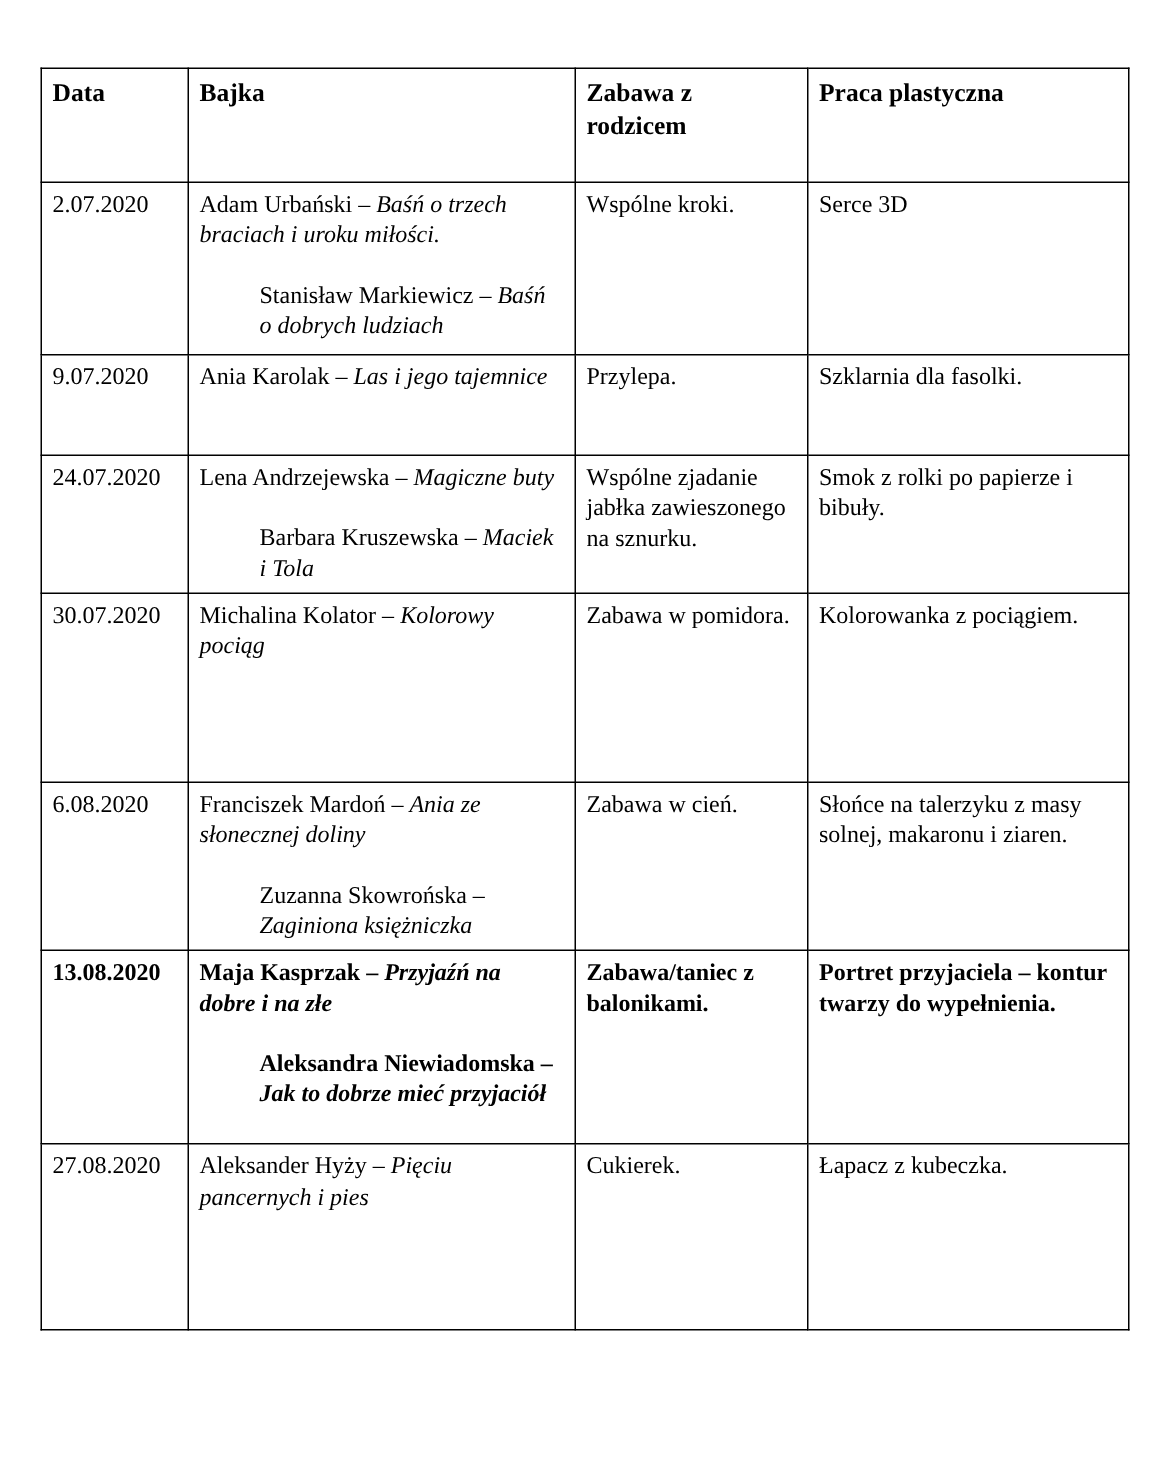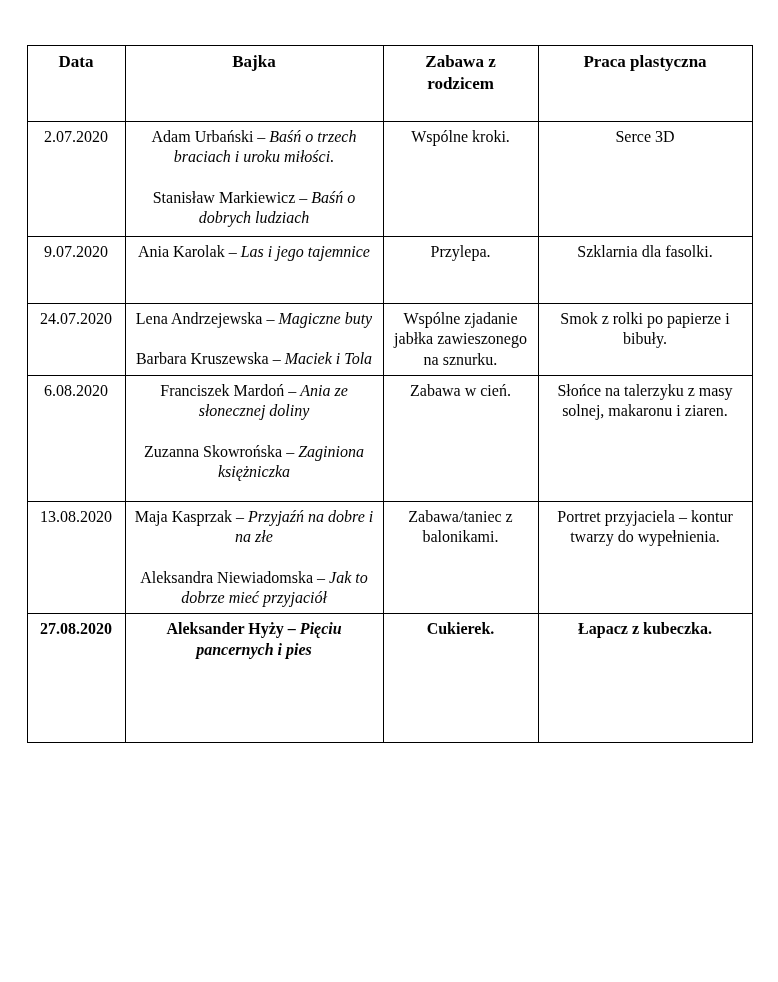--- a/index.html
+++ b/index.html
@@ -27,42 +27,42 @@
     table-layout: fixed;
   }
   table.schedule col.c1 { width: 98px; }
   table.schedule col.c2 { width: 258px; }
   table.schedule col.c3 { width: 155px; }
   table.schedule col.c4 { width: 214px; }
   table.schedule th,
   table.schedule td {
     border: 1.5px solid #000000;
     vertical-align: top;
-    text-align: center;
+    text-align: left;
     padding: 5px 8px 5px 7px;
     font-size: 16px;
     line-height: 1.27;
     font-weight: normal;
     word-wrap: break-word;
   }
   table.schedule thead th {
     font-weight: bold;
     font-size: 17px;
     height: 65px;
   }
   tbody tr:nth-child(1) td { height: 104px; }
   tbody tr:nth-child(2) td { height: 56px; }
   tbody tr:nth-child(3) td { height: 58px; }
   tbody tr:nth-child(4) td { height: 115px; }
   tbody tr:nth-child(5) td { height: 58px; }
   tbody tr:nth-child(6) td { height: 118px; font-weight: bold; }
   tbody tr:nth-child(7) td { height: 113px; }
   tbody tr:nth-child(8) td { height: 102px; }
   tbody tr:nth-child(9) td { height: 111px; }
-  .bajka-entry + .bajka-entry { margin-top: 20px; }
+  .bajka-entry + .bajka-entry { margin-top: 20px; margin-left: 40px; }
   .bajka-entry i { font-style: italic; }
 </style>
 </head>
 <body>
 
 <div class="page">
   <table class="schedule">
     <colgroup>
       <col class="c1">
         <col class="c2">
@@ -98,20 +98,28 @@
         <tr>
           <td>24.07.2020</td>
           <td>
             <div class="bajka-entry"><span>Lena Andrzejewska – </span><i>Magiczne buty</i></div>
             <div class="bajka-entry"><span>Barbara Kruszewska – </span><i>Maciek i Tola</i></div>
           </td>
           <td>Wspólne zjadanie jabłka zawieszonego na sznurku.</td>
           <td>Smok z rolki po papierze i bibuły.</td>
         </tr>
         <tr>
+          <td>30.07.2020</td>
+          <td>
+            <div class="bajka-entry"><span>Michalina Kolator – </span><i>Kolorowy pociąg</i></div>
+          </td>
+          <td>Zabawa w pomidora.</td>
+          <td>Kolorowanka z pociągiem.</td>
+        </tr>
+        <tr>
           <td>6.08.2020</td>
           <td>
             <div class="bajka-entry"><span>Franciszek Mardoń – </span><i>Ania ze słonecznej doliny</i></div>
             <div class="bajka-entry"><span>Zuzanna Skowrońska – </span><i>Zaginiona księżniczka</i></div>
           </td>
           <td>Zabawa w cień.</td>
           <td>Słońce na talerzyku z masy solnej, makaronu i ziaren.</td>
         </tr>
         <tr>
           <td>13.08.2020</td>

